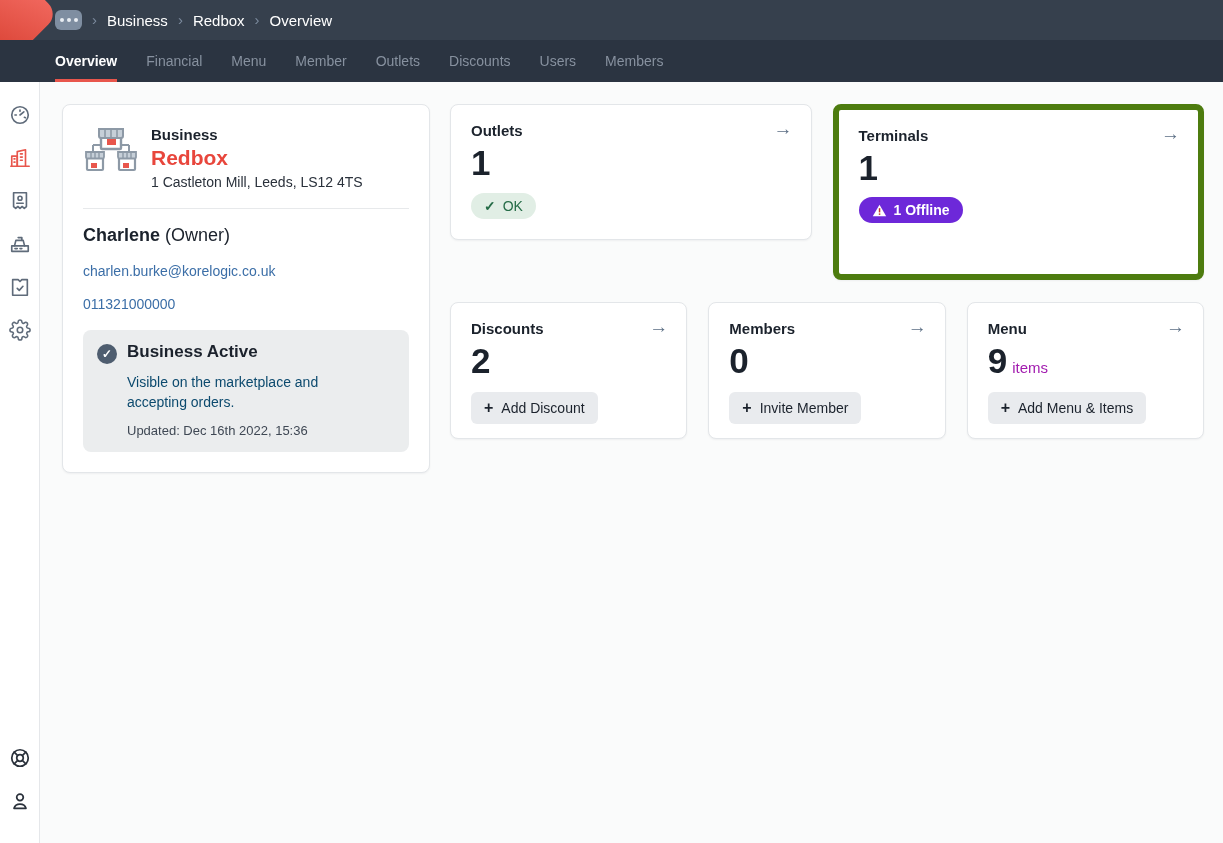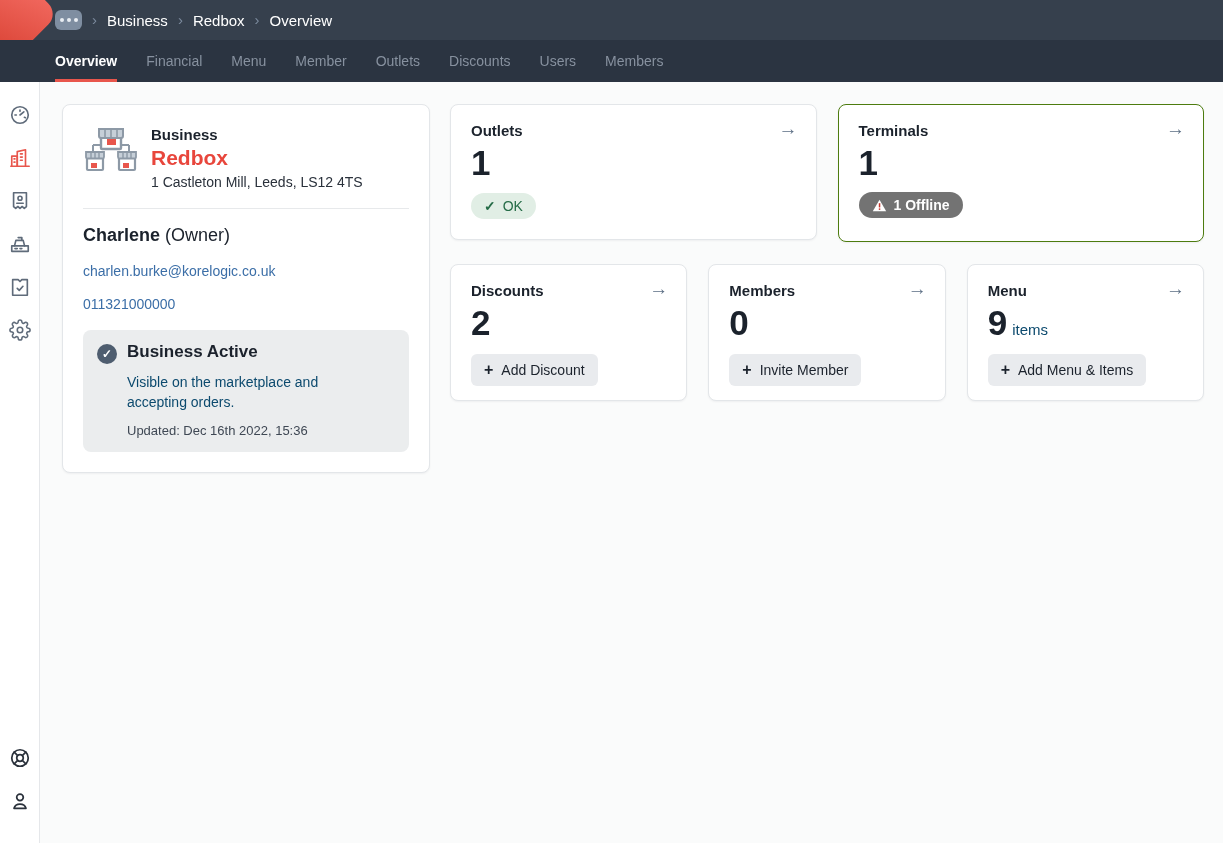--- a/index.html
+++ b/index.html
@@ -81,37 +81,37 @@
     margin-top:2px;
   }
   .status-title { font-size:17px; font-weight:700; color:#1b222c; }
   .status-desc { font-size:14px; color:#0c4a6e; margin-top:11px; line-height:1.4; width:230px; }
   .status-updated { font-size:13px; color:#3f4854; margin-top:11px; }
 
   
   .col-right { flex:1; display:flex; flex-direction:column; gap:22px; }
   .row { display:flex; gap:21px; }
   .stat-card { flex:1; position:relative; padding:17px 20px; height:136px; }
-  .stat-card.alert { border:1px solid #4d7c0f; height:138px; }
+  .stat-card.alert { border:6px solid #4d7c0f; height:176px; }
   .row2 .stat-card { height:137px; }
   .stat-title { font-size:15px; font-weight:700; color:#1b222c; }
   .stat-num { font-size:35px; font-weight:700; color:#1b222c; margin-top:6px; line-height:1; }
-  .stat-num .unit { font-size:15px; font-weight:400; color:#0c4a6e; margin-left:5px; }
+  .stat-num .unit { font-size:15px; font-weight:400; color:#a21caf; margin-left:5px; }
   .arrow {
     position:absolute; top:14px; right:18px; color:#5b6e84; font-size:19px;
     cursor:pointer; text-decoration:none; line-height:1;
   }
   .badge-ok {
     display:inline-flex; align-items:center; gap:7px; margin-top:13px;
     background:#e1eee5; color:#256c47; border-radius:15px; padding:5px 13px; font-size:14px;
   }
   .badge-ok .ck { font-weight:700; }
   .badge-offline {
     display:inline-flex; align-items:center; gap:7px; margin-top:12px;
-    background:#737373; color:#ffffff; border-radius:15px; padding:5px 13px; font-size:14px; font-weight:700;
+    background:#6d28d9; color:#ffffff; border-radius:15px; padding:5px 13px; font-size:14px; font-weight:700;
   }
   .btn {
     display:inline-flex; align-items:center; gap:8px; margin-top:14px;
     background:#e9ebee; border:none; border-radius:6px; padding:8px 13px;
     font-size:14px; color:#1b222c; font-family:"Liberation Sans", sans-serif; cursor:pointer;
   }
   .btn .plus { font-size:16px; font-weight:700; line-height:1; }
 </style>
 </head>
 <body>

